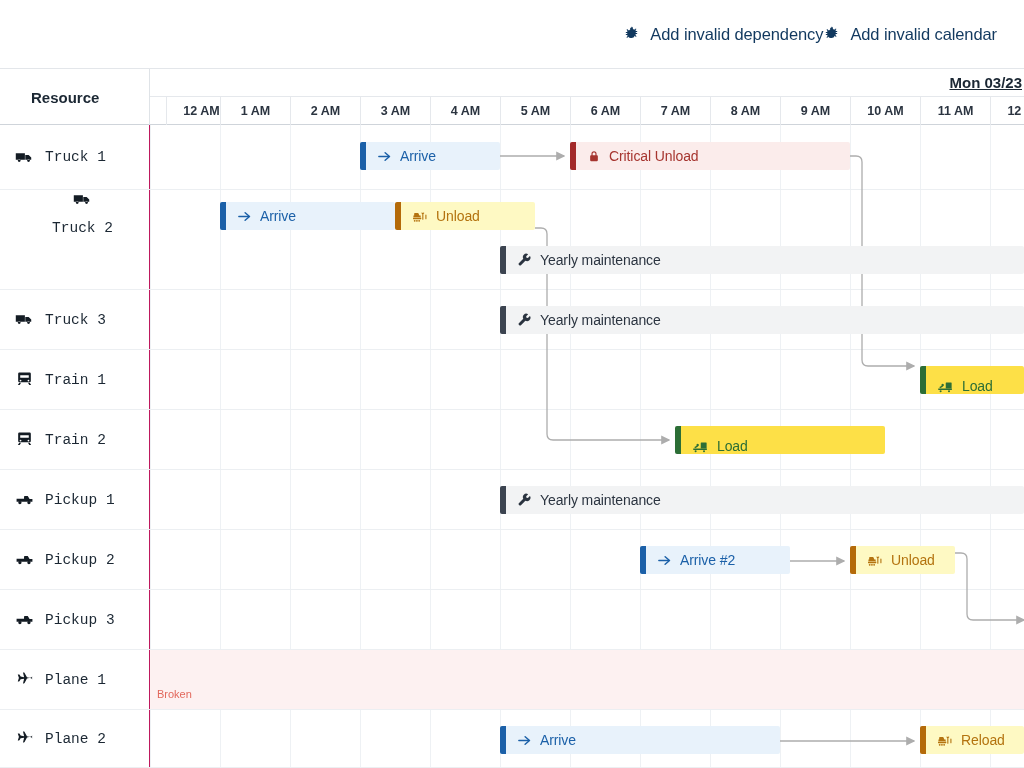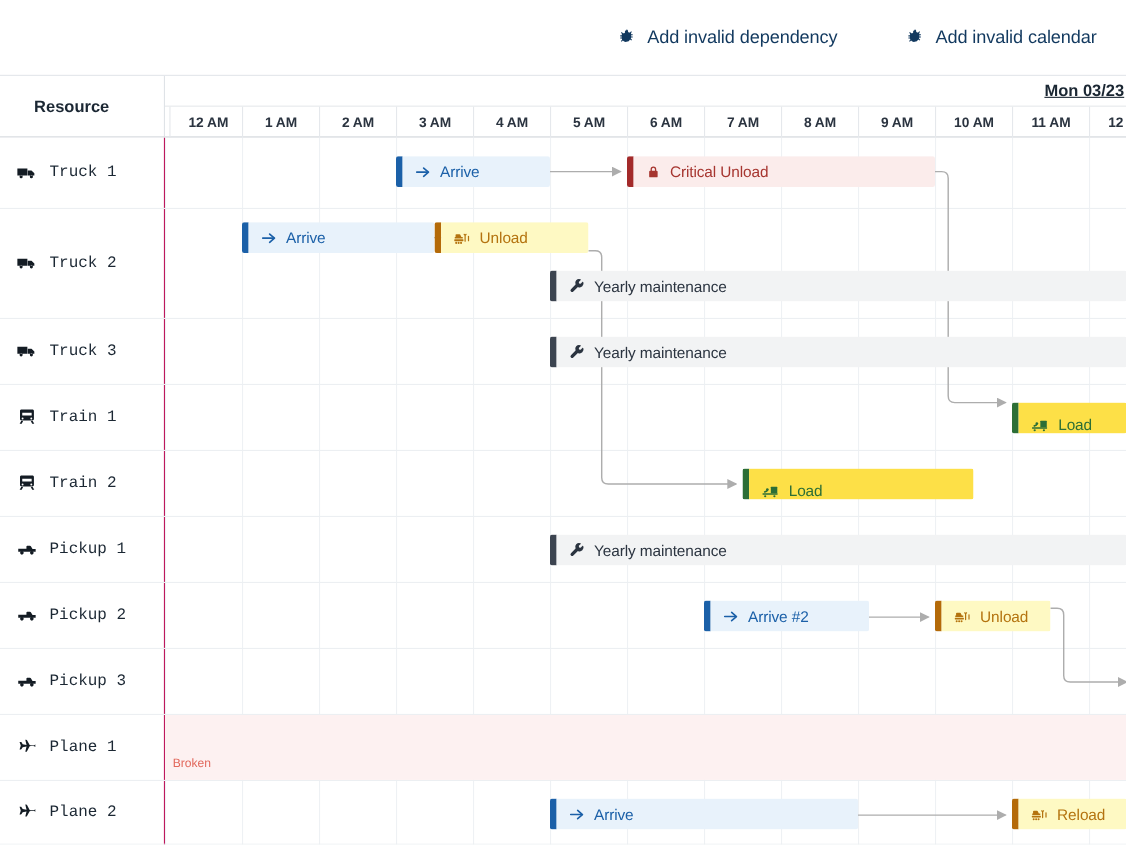--- a/index.html
+++ b/index.html
@@ -9,21 +9,21 @@
     background: #ffffff;
     font-family: "Liberation Sans", sans-serif;
     color: #1b2733;
   }
   .app { position: relative; width: 1024px; height: 768px; }
 
   
   .toolbar {
     position: absolute; left: 0; top: 0; width: 1024px; height: 68px;
     display: flex; align-items: center; justify-content: flex-end;
-    padding-right: 27px; gap: 62px;
+    padding-right: 27px; 
     background: #fff;
   }
   .tool-btn {
     display: flex; align-items: center; gap: 10px;
     font-size: 16.5px; color: #12395f; font-weight: 400;
     cursor: pointer; background: none; border: none;
     font-family: "Liberation Sans", sans-serif;
     letter-spacing: -0.1px;
   }
   .bug-icon { width: 17px; height: 17px; display: block; flex: none; }
@@ -138,21 +138,21 @@
       </span>
       <span>Add invalid calendar</span>
     </button>
   </div>
 
   <div class="hdr">
     <div class="hdr-res">Resource</div>
     <div class="hdr-right">
       <div class="hdr-date">Mon 03/23</div>
       <div class="hdr-hours" id="hdr-hours">
-          <div class="hdr-hour" style="left: 4px;">12 AM</div>
+          <div class="hdr-hour" style="left: 16px;">12 AM</div>
           <div class="hdr-hour" style="left: 70px;">1 AM</div>
           <div class="hdr-hour" style="left: 140px;">2 AM</div>
           <div class="hdr-hour" style="left: 210px;">3 AM</div>
           <div class="hdr-hour" style="left: 280px;">4 AM</div>
           <div class="hdr-hour" style="left: 350px;">5 AM</div>
           <div class="hdr-hour" style="left: 420px;">6 AM</div>
           <div class="hdr-hour" style="left: 490px;">7 AM</div>
           <div class="hdr-hour" style="left: 560px;">8 AM</div>
           <div class="hdr-hour" style="left: 630px;">9 AM</div>
           <div class="hdr-hour" style="left: 700px;">10 AM</div>
@@ -403,21 +403,21 @@
     <div class="lcol">
       <div id="resrows">
           <div class="res-row" style="top: 0px; height: 65px;">
             <span>
               <svg class="res-ico" viewBox="0 0 24 24" fill="#141c24">
                 <path d="M1 6.5h11.5v8.2H1zM13 8.8h4.2l3.3 3.3v2.6H13zM5.3 17.7a1.8 1.8 0 1 0 0-3.6 1.8 1.8 0 0 0 0 3.6zM17.1 17.7a1.8 1.8 0 1 0 0-3.6 1.8 1.8 0 0 0 0 3.6z"></path>
               </svg>
             </span>
             <span>Truck 1</span>
           </div>
-          <div class="res-row" style="top: 65px; height: 100px;">
+          <div class="res-row" style="top: 65px; height: 100px; flex-direction: column;">
             <span>
               <svg class="res-ico" viewBox="0 0 24 24" fill="#141c24">
                 <path d="M1 6.5h11.5v8.2H1zM13 8.8h4.2l3.3 3.3v2.6H13zM5.3 17.7a1.8 1.8 0 1 0 0-3.6 1.8 1.8 0 0 0 0 3.6zM17.1 17.7a1.8 1.8 0 1 0 0-3.6 1.8 1.8 0 0 0 0 3.6z"></path>
               </svg>
             </span>
             <span>Truck 2</span>
           </div>
           <div class="res-row" style="top: 165px; height: 60px;">
             <span>
               <svg class="res-ico" viewBox="0 0 24 24" fill="#141c24">

